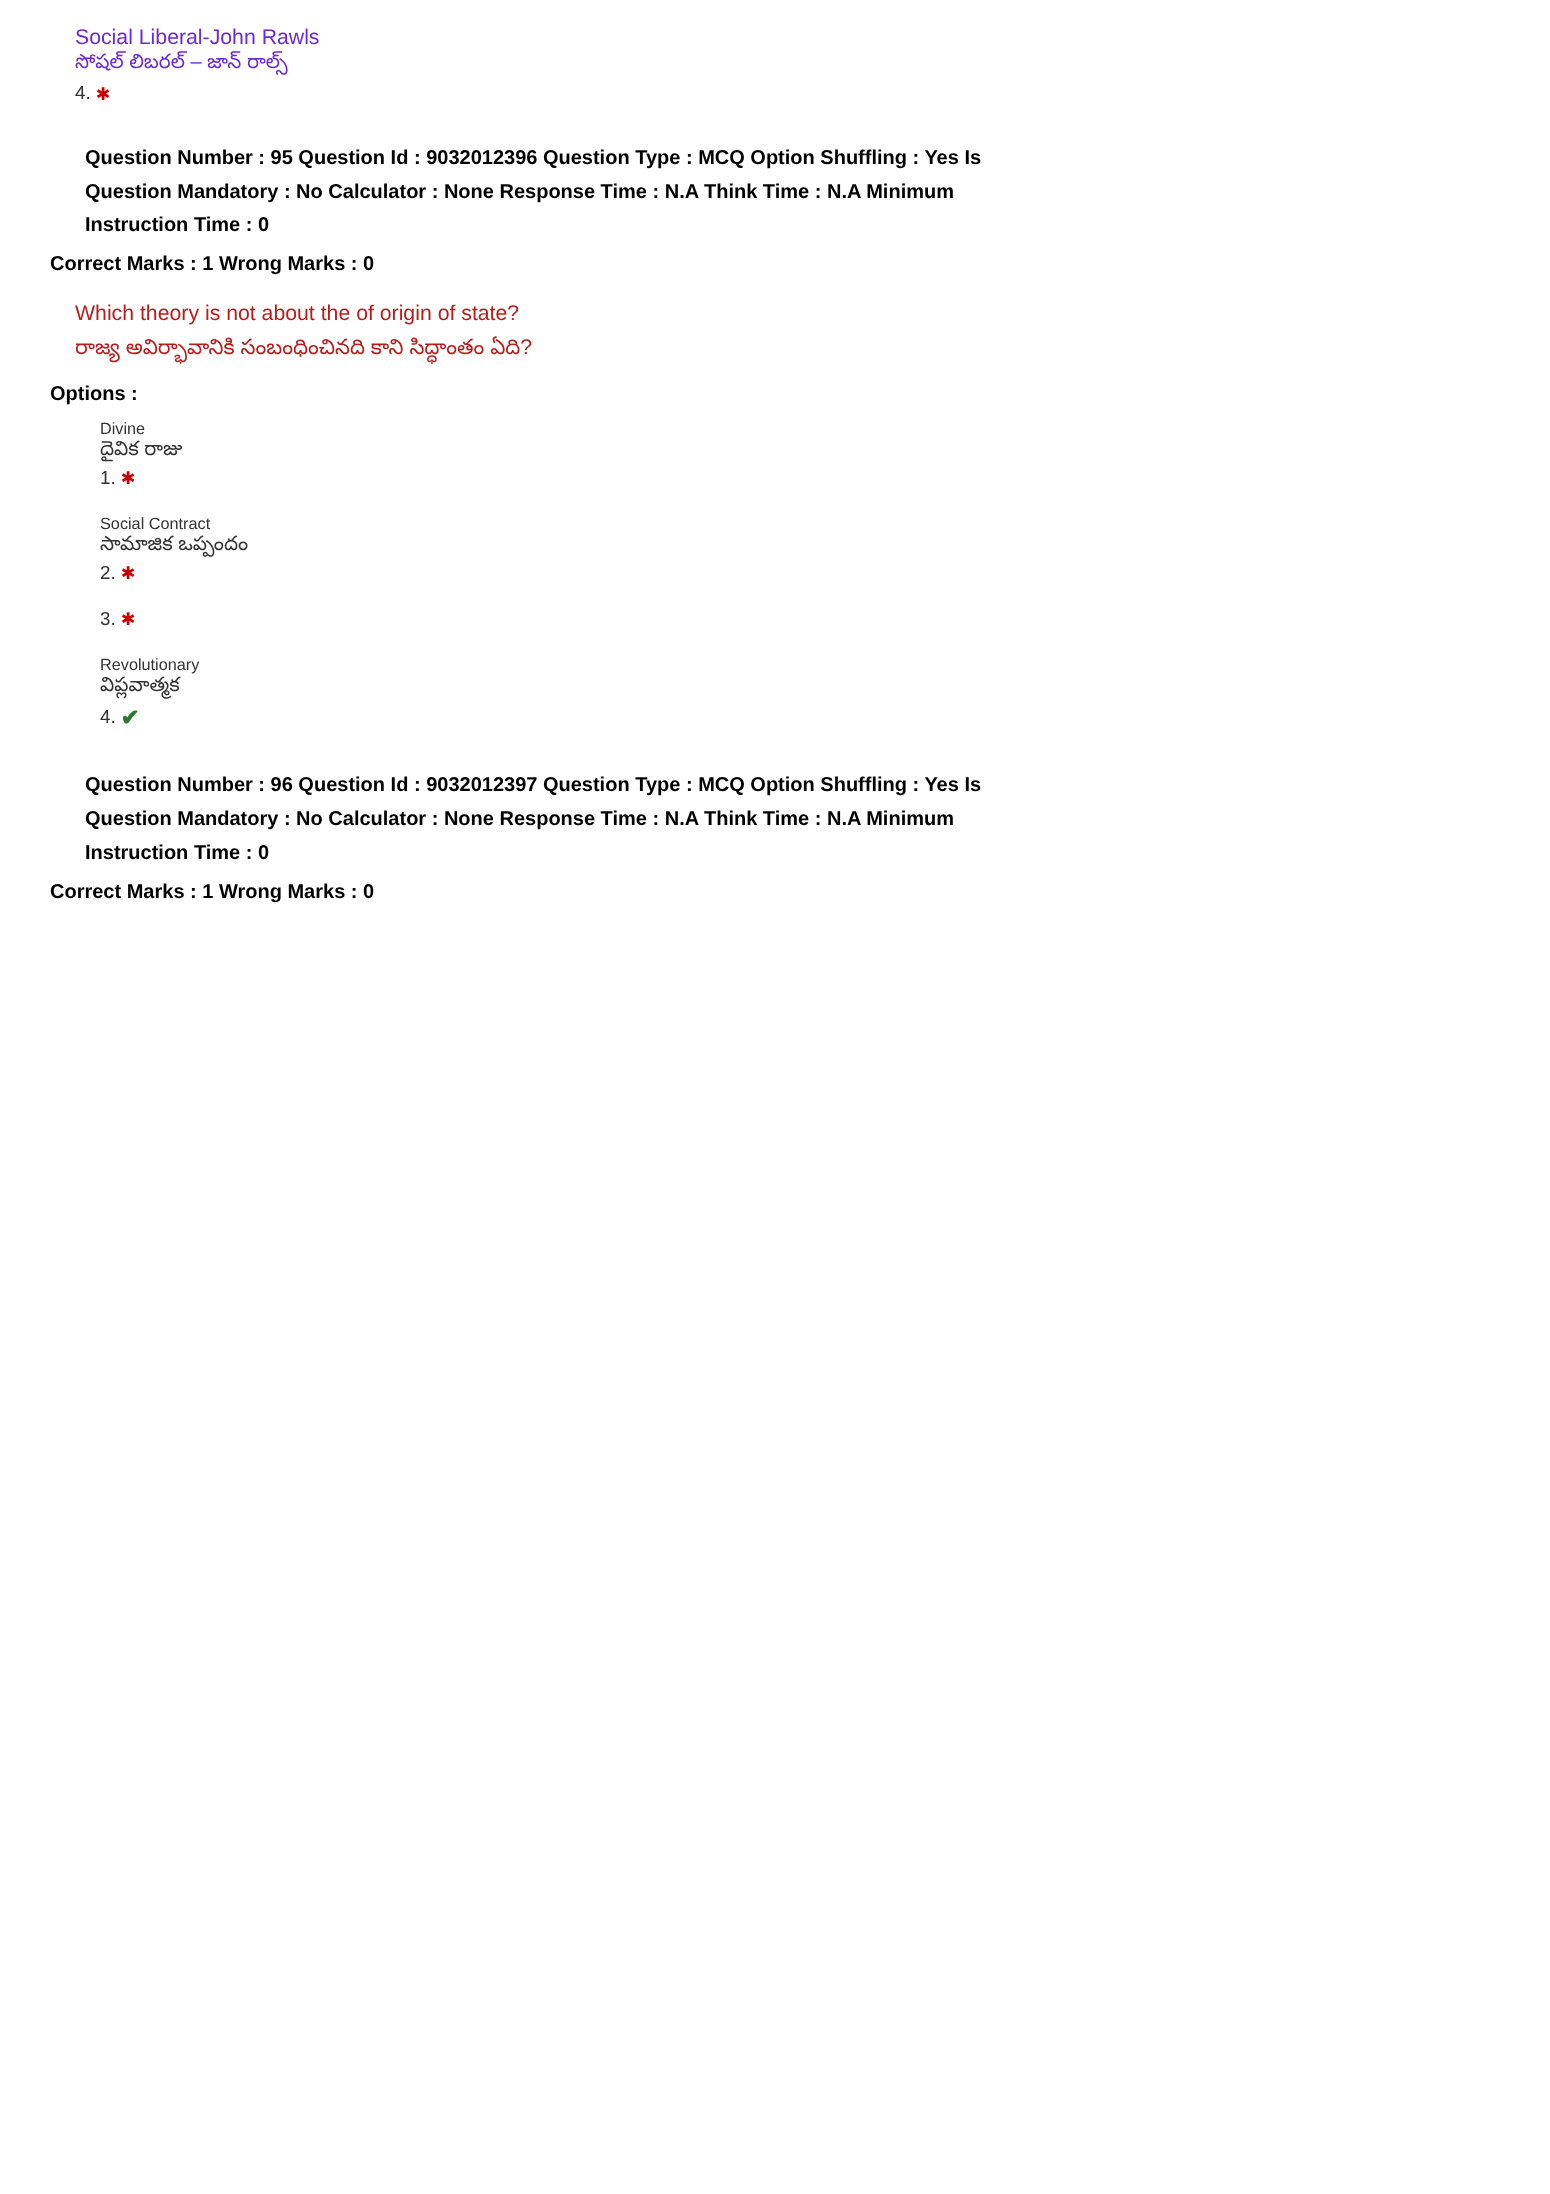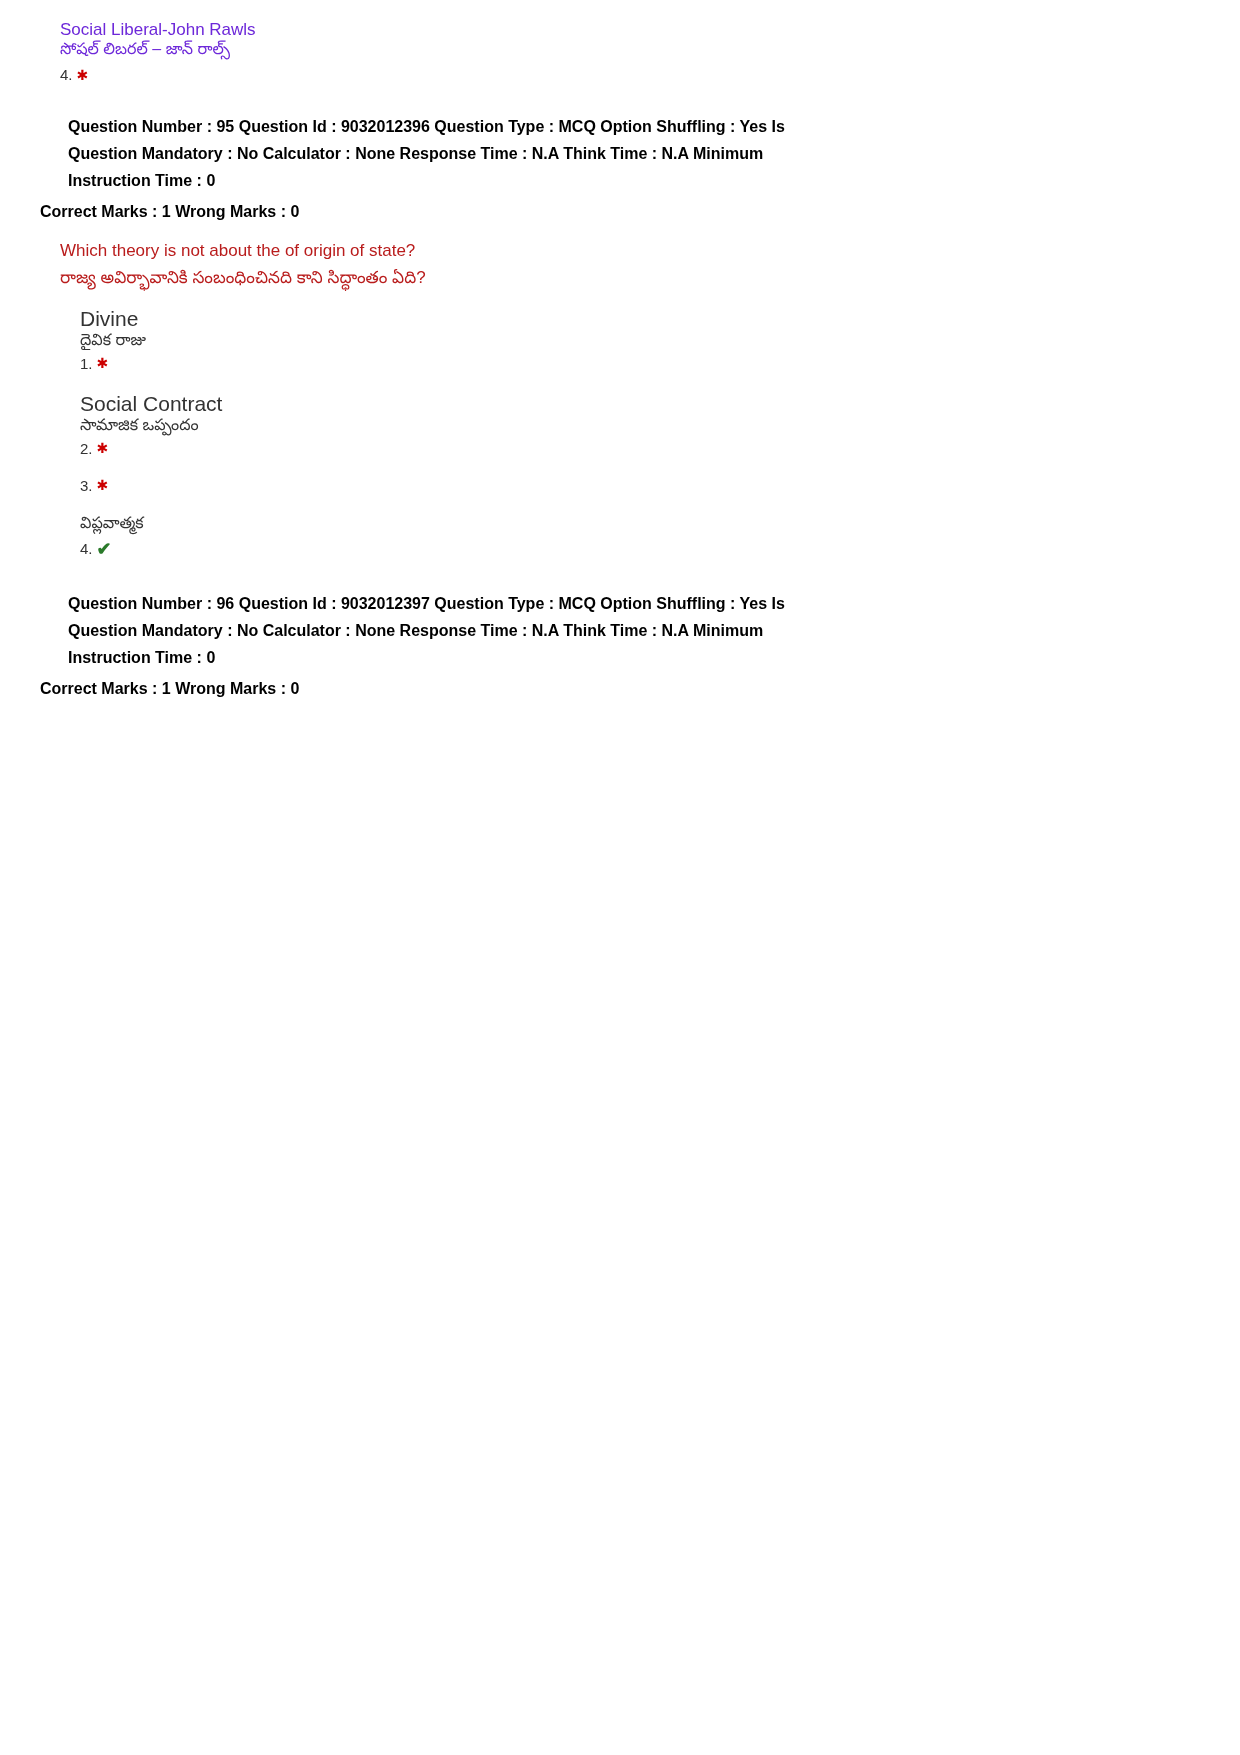--- a/index.html
+++ b/index.html
@@ -72,21 +72,21 @@
     .options-label {
       font-weight: bold;
       font-size: 16px;
       margin-bottom: 10px;
     }
     .option-item {
       margin-left: 40px;
       margin-bottom: 20px;
     }
     .option-item .opt-english {
-      font-size: 21px;
+      font-size: 13px;
       color: #333;
     }
     .option-item .opt-telugu {
       font-size: 16px;
       color: #333;
     }
     .option-marker {
       display: flex;
       align-items: center;
       gap: 4px;
@@ -115,20 +115,21 @@
     <div>Question Mandatory : No Calculator : None Response Time : N.A Think Time : N.A Minimum</div>
     <div>Instruction Time : 0</div>
   </div>
   <div class="marks-line">Correct Marks : 1 Wrong Marks : 0</div>
 
   <div class="question-text">
     <div>Which theory is not about the of origin of state?</div>
     <div>రాజ్య అవిర్భావానికి సంబంధించినది కాని సిద్ధాంతం ఏది?</div>
   </div>
 
+  <div class="options-label">Options :</div>
 
   <div class="option-item">
     <div class="opt-english">Divine</div>
     <div class="opt-telugu">దైవిక రాజు</div>
     <div class="option-marker">
       <span class="opt-num">1.</span>
       <span class="star">✱</span>
     </div>
   </div>
 
@@ -142,20 +143,21 @@
   </div>
 
   <div class="option-item">
     <div class="option-marker">
       <span class="opt-num">3.</span>
       <span class="star">✱</span>
     </div>
   </div>
 
   <div class="option-item">
+    <div class="opt-english">Revolutionary</div>
     <div class="opt-telugu">విప్లవాత్మక</div>
     <div class="option-marker">
       <span class="opt-num">4.</span>
       <span class="check">✔</span>
     </div>
   </div>
 </div>
 
 <div class="question-block">
   <div class="question-meta">

